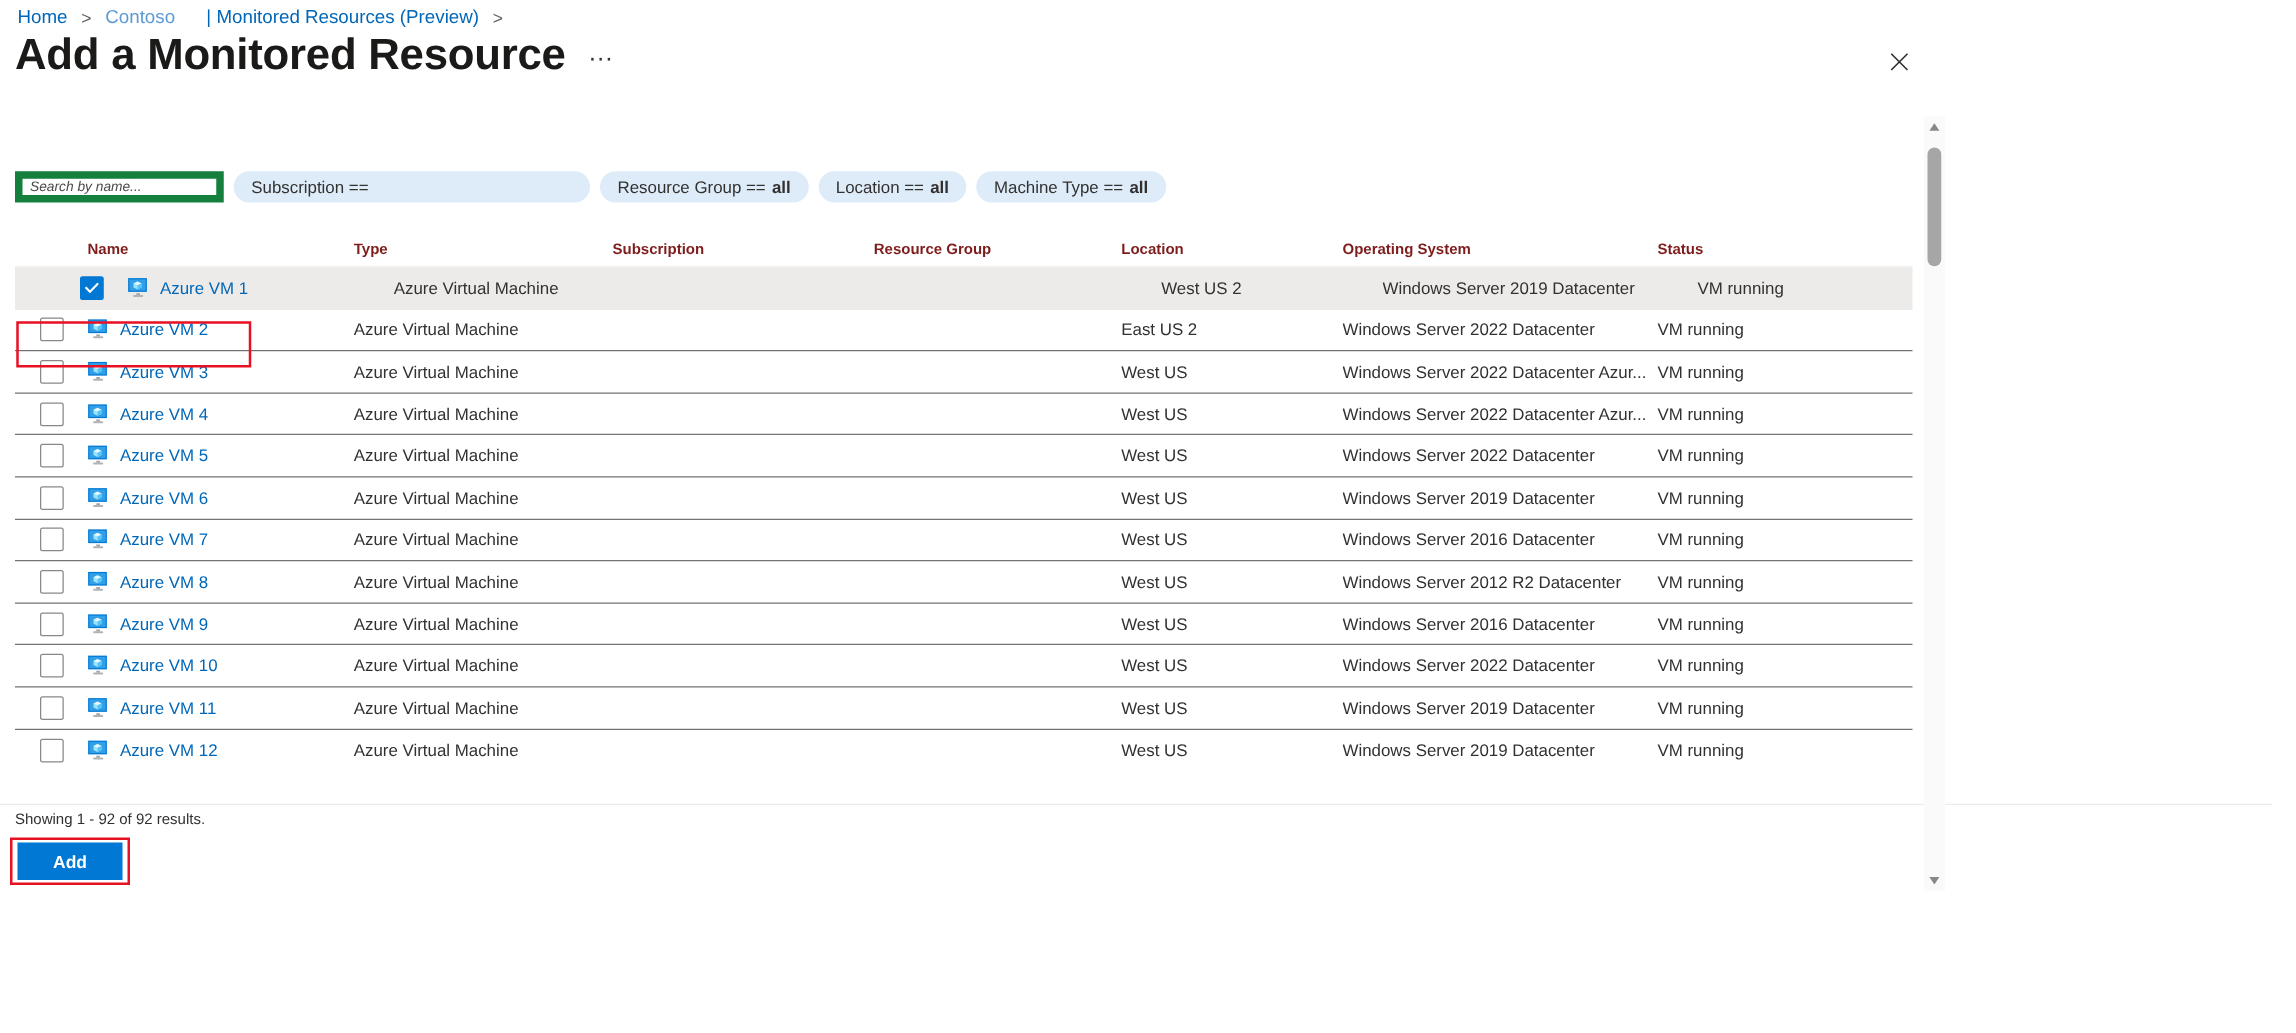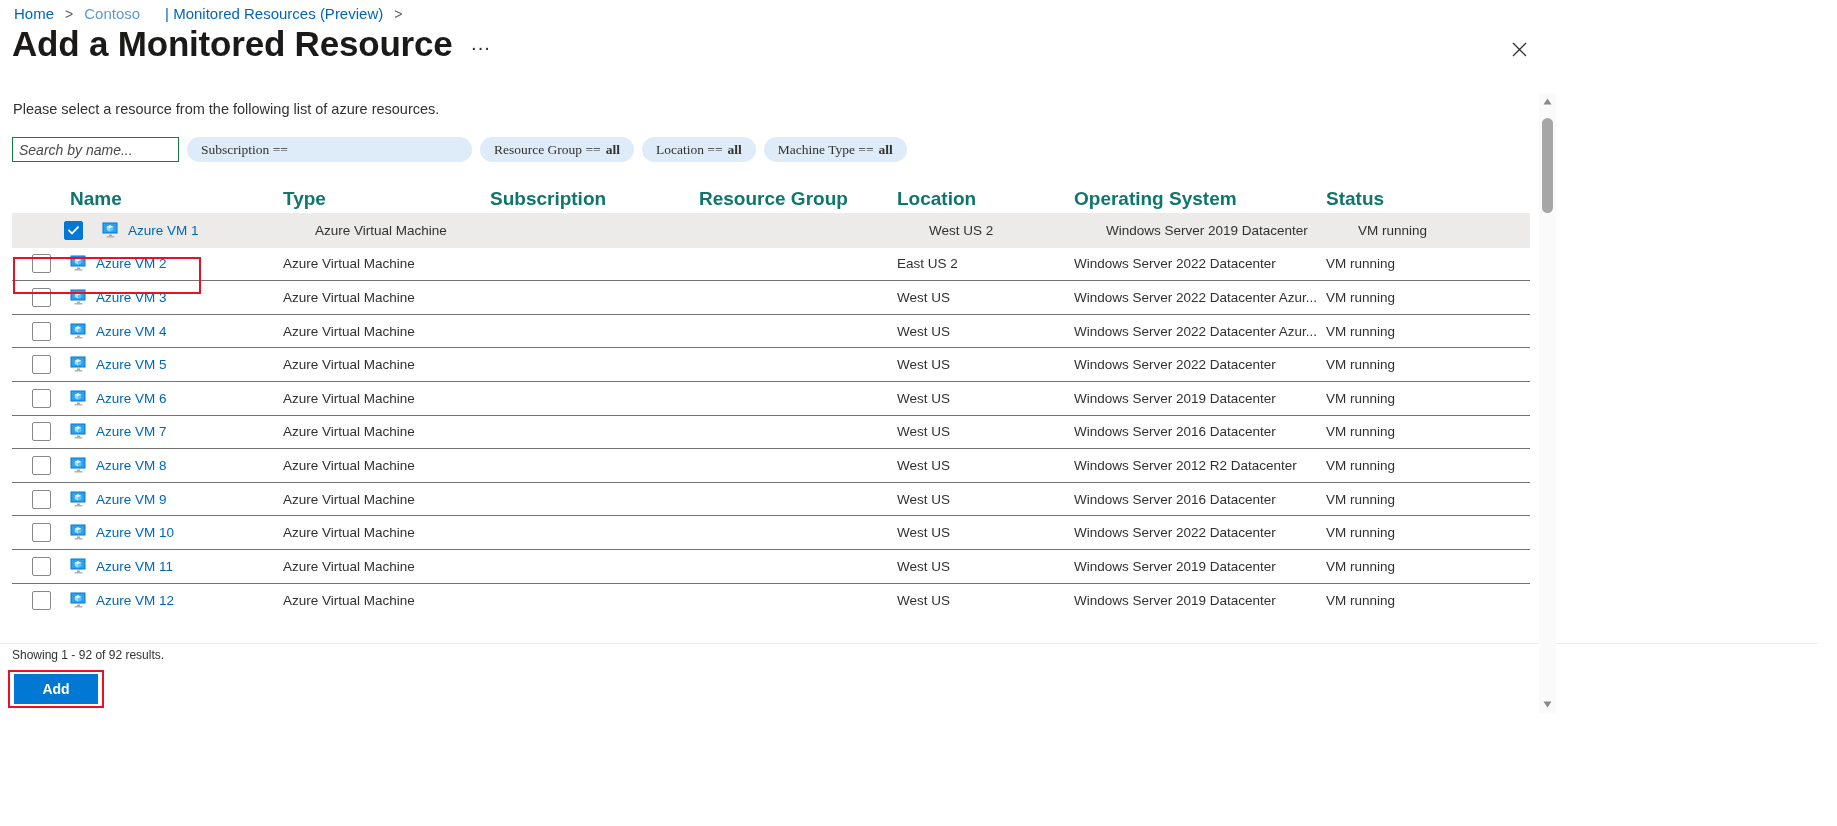--- a/index.html
+++ b/index.html
@@ -52,42 +52,42 @@
     font-size: 14.5px; color: #323130; line-height: 20px;
   }
 
   
   .filterbar {
     position: absolute; left: 12px; top: 137px;
     display: flex; align-items: center; gap: 8px;
   }
   .search-box {
     width: 167px; height: 25px;
-    border: 1px solid #15803d; background:#fff;
+    border: 6px solid #15803d; background:#fff;
     font-family: "Liberation Sans", sans-serif;
-    font-size: 14px; font-style: italic; color: #3b3a39;
+    font-size: 11px; font-style: italic; color: #3b3a39;
     padding: 0 6px; outline: none;
   }
   .search-box::placeholder { color:#4a4948; font-style: italic; opacity:1; }
   .pill {
     height: 25px; border-radius: 13px; background: #deecf9;
     display: flex; align-items: center; padding: 0 14px;
-    font-size: 13.5px; color: #323130; cursor: pointer; white-space: nowrap; font-family: Liberation Serif, serif;
+    font-size: 13.5px; color: #323130; cursor: pointer; white-space: nowrap;
   }
   .pill .bold { font-weight: 700; margin-left: 5px; }
   .pill.subscription { width: 285px; }
 
   
   .table-wrap {
     position: absolute; left: 12px; top: 184px;
     width: 1518px;
   }
   .thead {
     display: flex; align-items: center; height: 30px;
-    font-size: 19px; font-weight: 700; color: #0f766e;
+    font-size: 12px; font-weight: 700; color: #7f1d1d;
     border-bottom: 1px solid #edebe9;
   }
   .trow {
     display: flex; align-items: center; height: 33.6px;
     font-size: 13.5px; color: #323130;
     border-bottom: 1px solid #737373;
   }
   .trow.selected { background: #edebe9; border-bottom: 1px solid #edebe9; padding-left: 32px; }
   .trow.last { border-bottom: none; }
 
@@ -174,21 +174,20 @@
     <div class="page-title">Add a Monitored Resource</div>
     <div class="ellipsis-btn">···</div>
   </div>
 
   <div class="close-btn">
     <svg width="15" height="15" viewBox="0 0 15 15" aria-hidden="true">
       <path d="M1 1 L14 14 M14 1 L1 14" stroke="#323130" stroke-width="1.3" fill="none"></path>
     </svg>
   </div>
 
-  <div class="instruction">Please select a resource from the following list of azure resources.</div>
 
   <div class="filterbar">
     <input class="search-box" type="text" placeholder="Search by name..." style="">
 
     <div class="pill subscription">
       <span>Subscription ==</span>
       <span class="bold"></span>
     </div>
 
     <div class="pill">

